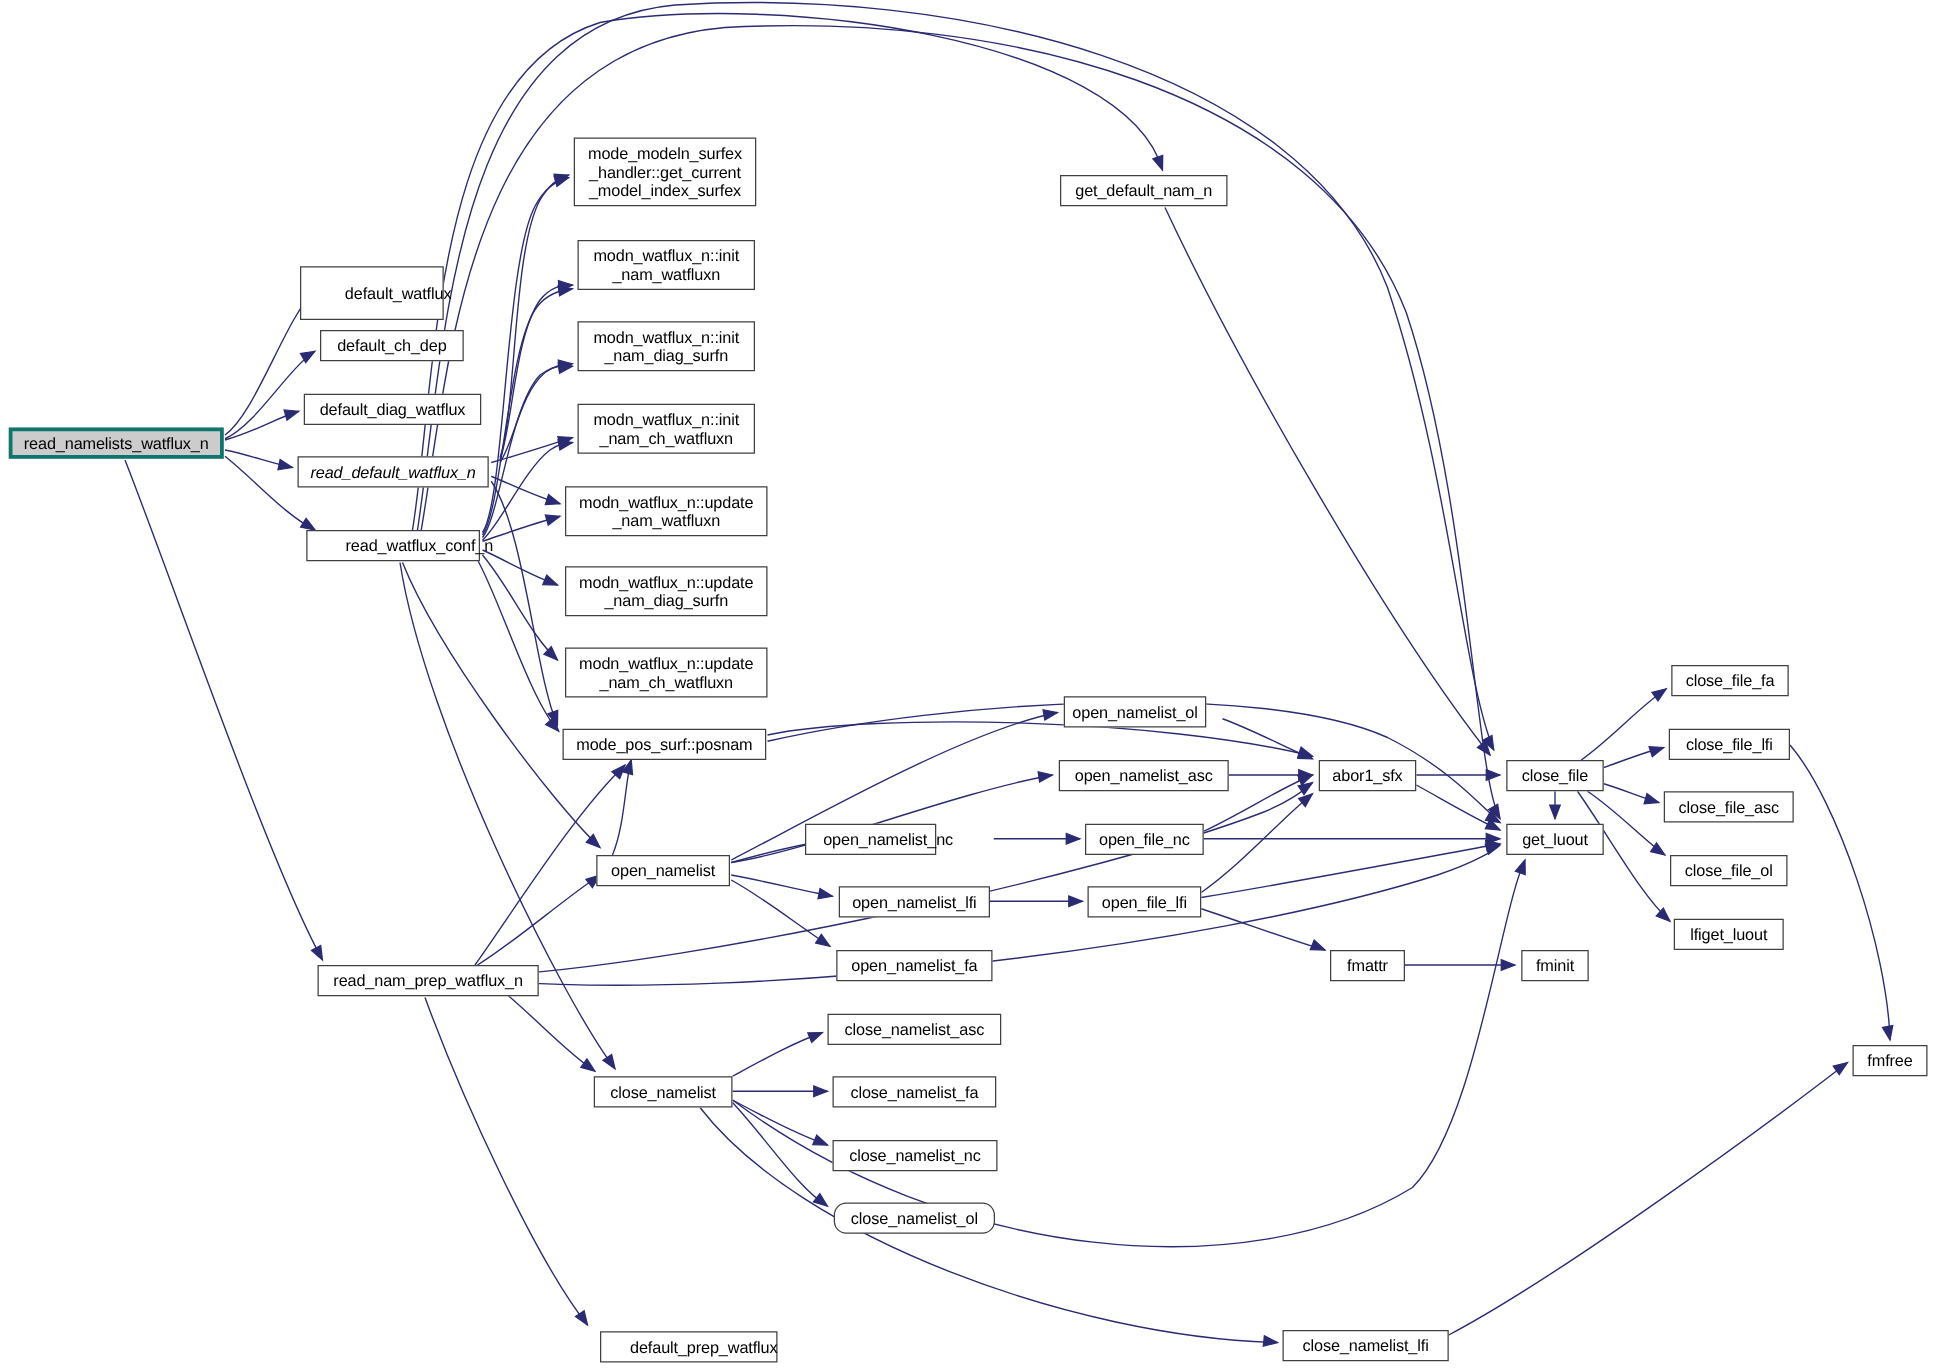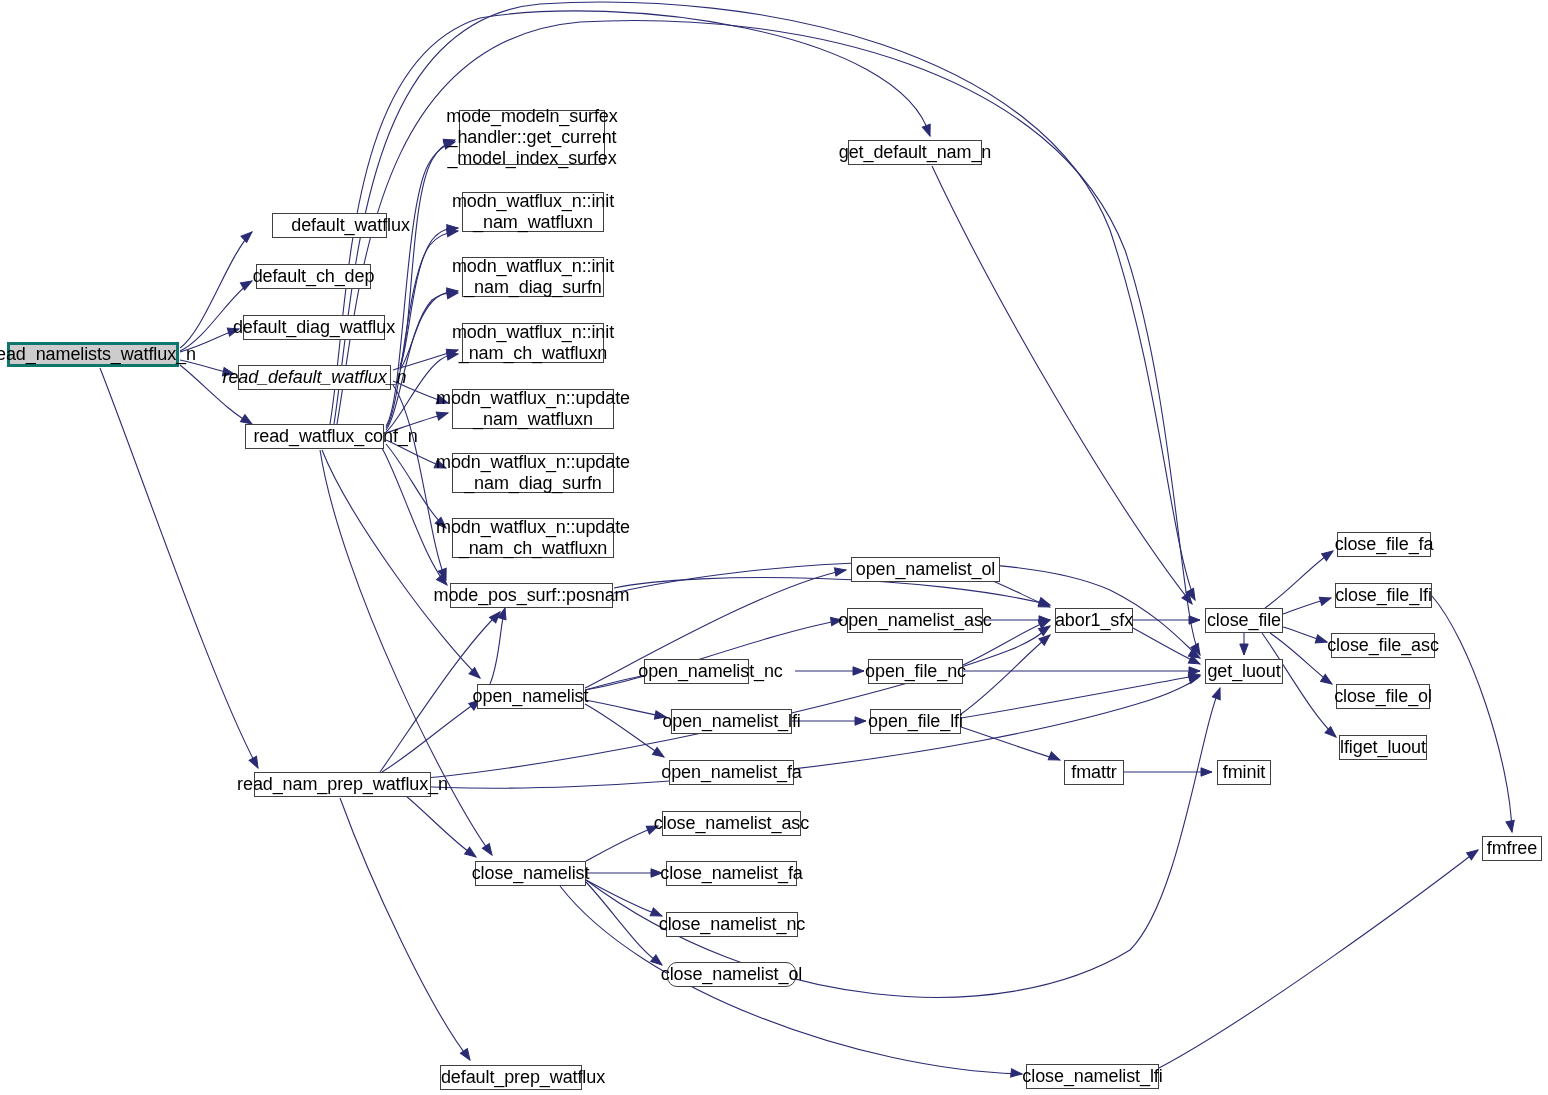--- a/index.html
+++ b/index.html
@@ -1,21 +1,21 @@
 <!DOCTYPE html>
 <html><head>
 <meta charset="utf-8">
 <style>
   html,body{margin:0;padding:0;background:#ffffff;}
   body{font-family:"Liberation Sans",sans-serif;}
   #canvas{position:relative;width:1548px;height:1095px;background:#fff;overflow:hidden;}
   svg#edges{position:absolute;left:0;top:0;width:1548px;height:1095px;}
   .node{position:absolute;box-sizing:border-box;border:1px solid #404040;background:#ffffff;
         display:flex;align-items:center;justify-content:center;text-align:center;
-        font-family:"Liberation Sans",sans-serif;font-size:18px;color:#000;line-height:1.18;
+        font-family:"Liberation Sans",sans-serif;font-size:13px;color:#000;line-height:1.18;
         letter-spacing:-0.1px;}
   .node.root{background:#cccccc;border:3px solid #0f766e;}
   .node span{display:block;white-space:pre;}
   svg path{fill:none;stroke:#2b2b74;stroke-width:1.1;}
   svg polygon{fill:#2b2b74;stroke:#2b2b74;stroke-width:1;}
 </style>
 </head>
 <body>
 
 <div id="canvas">
@@ -150,39 +150,39 @@
       <polygon points="0,0 -11,-4.2 -11,4.2" transform="translate(480,700) rotate(-38)" fill="#2b2b74"></polygon>
       <polygon points="0,0 -11,-4.2 -11,4.2" transform="translate(476,857) rotate(36)" fill="#2b2b74"></polygon>
       <polygon points="0,0 -11,-4.2 -11,4.2" transform="translate(470,1060) rotate(56)" fill="#2b2b74"></polygon>
       <polygon points="0,0 -11,-4.2 -11,4.2" transform="translate(1050,626) rotate(-34)" fill="#2b2b74"></polygon>
       <polygon points="0,0 -11,-4.2 -11,4.2" transform="translate(1200,676) rotate(-18)" fill="#2b2b74"></polygon>
     </svg>
   <div id="nodes-layer">
       <div class="node root" style="left: 7px; top: 342px; width: 172px; height: 25px;">
         <span>read_namelists_watflux_n</span>
       </div>
-      <div class="node" style="left: 272px; top: 213px; width: 115px; height: 25px; padding-left: 42px;">
+      <div class="node" style="left: 240px; top: 213px; width: 115px; height: 43px; padding-left: 42px;">
         <span>default_watflux</span>
       </div>
       <div class="node" style="left: 256px; top: 264px; width: 115px; height: 25px;">
         <span>default_ch_dep</span>
       </div>
       <div class="node" style="left: 243px; top: 315px; width: 142px; height: 25px;">
         <span>default_diag_watflux</span>
       </div>
       <div class="node" style="left: 238px; top: 365px; width: 153px; height: 25px; font-style: italic;">
         <span>read_default_watflux_n</span>
       </div>
       <div class="node" style="left: 245px; top: 424px; width: 139px; height: 25px; padding-left: 42px;">
         <span>read_watflux_conf_n</span>
       </div>
       <div class="node" style="left: 226px; top: 772px; width: 177px; height: 25px; margin-left: 28px;">
         <span>read_nam_prep_watflux_n</span>
       </div>
-      <div class="node" style="left: 440px; top: 1065px; width: 142px; height: 25px; padding-left: 24px;">
+      <div class="node" style="left: 480px; top: 1065px; width: 142px; height: 25px; padding-left: 24px;">
         <span>default_prep_watflux</span>
       </div>
       <div class="node" style="left: 459px; top: 110px; width: 146px; height: 55px;">
         <span>mode_modeln_surfex
 _handler::get_current
 _model_index_surfex</span>
       </div>
       <div class="node" style="left: 462px; top: 192px; width: 142px; height: 40px;">
         <span>modn_watflux_n::init
 _nam_watfluxn</span>
@@ -212,21 +212,21 @@
       </div>
       <div class="node" style="left: 477px; top: 684px; width: 107px; height: 25px;">
         <span>open_namelist</span>
       </div>
       <div class="node" style="left: 475px; top: 861px; width: 111px; height: 25px;">
         <span>close_namelist</span>
       </div>
       <div class="node" style="left: 848px; top: 140px; width: 134px; height: 25px;">
         <span>get_default_nam_n</span>
       </div>
-      <div class="node" style="left: 851px; top: 557px; width: 149px; height: 25px;">
+      <div class="node" style="left: 851px; top: 557px; width: 114px; height: 25px;">
         <span>open_namelist_ol</span>
       </div>
       <div class="node" style="left: 847px; top: 608px; width: 136px; height: 25px;">
         <span>open_namelist_asc</span>
       </div>
       <div class="node" style="left: 644px; top: 659px; width: 105px; height: 25px; padding-left: 28px;">
         <span>open_namelist_nc</span>
       </div>
       <div class="node" style="left: 671px; top: 709px; width: 121px; height: 25px;">
         <span>open_namelist_lfi</span>

